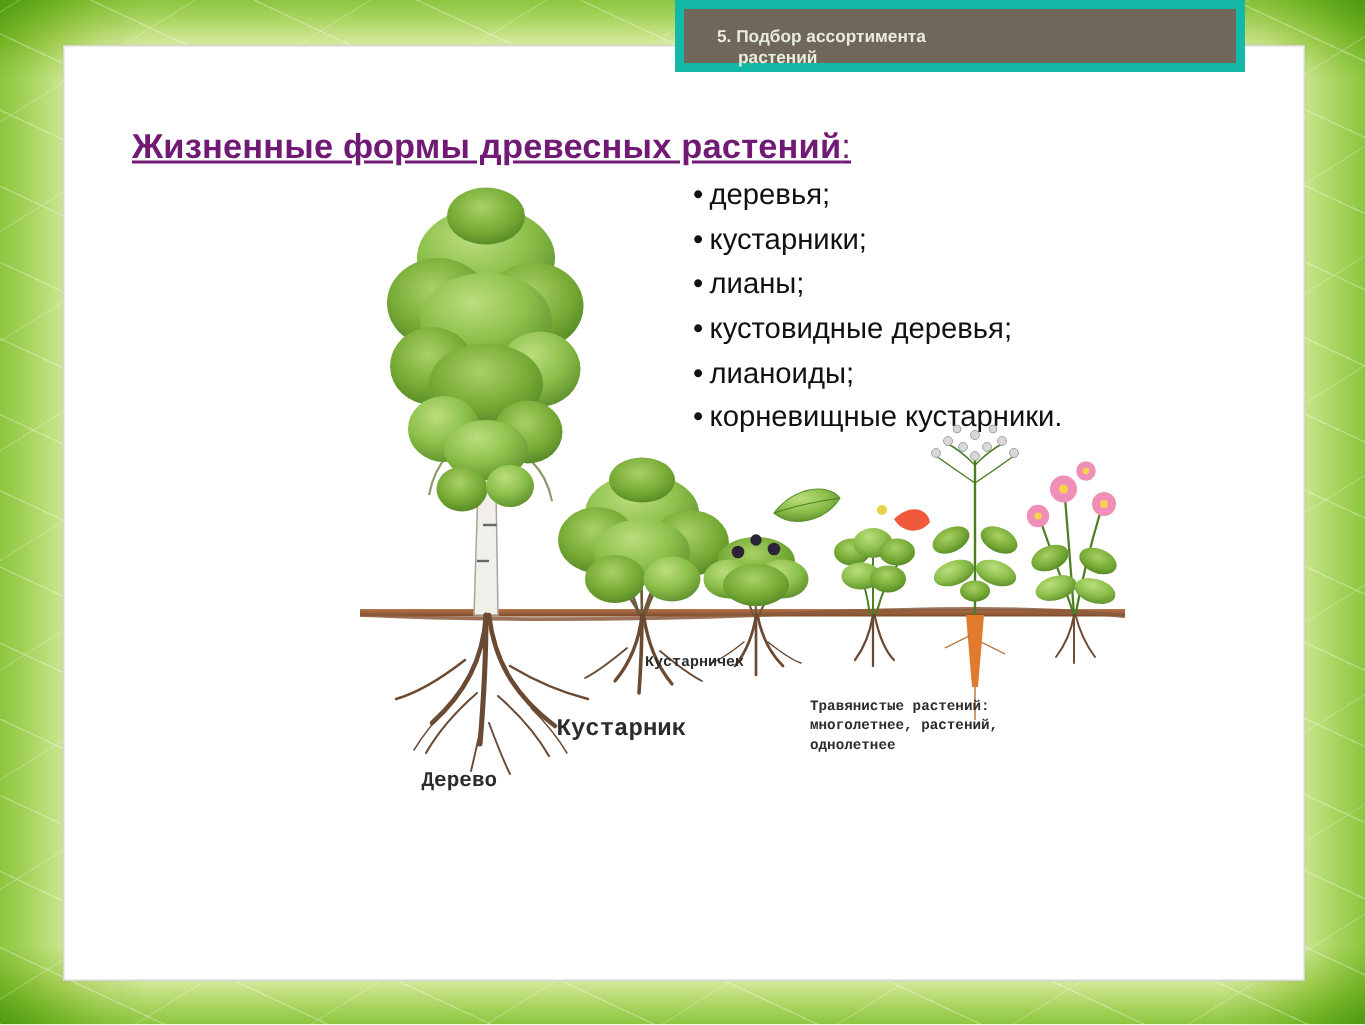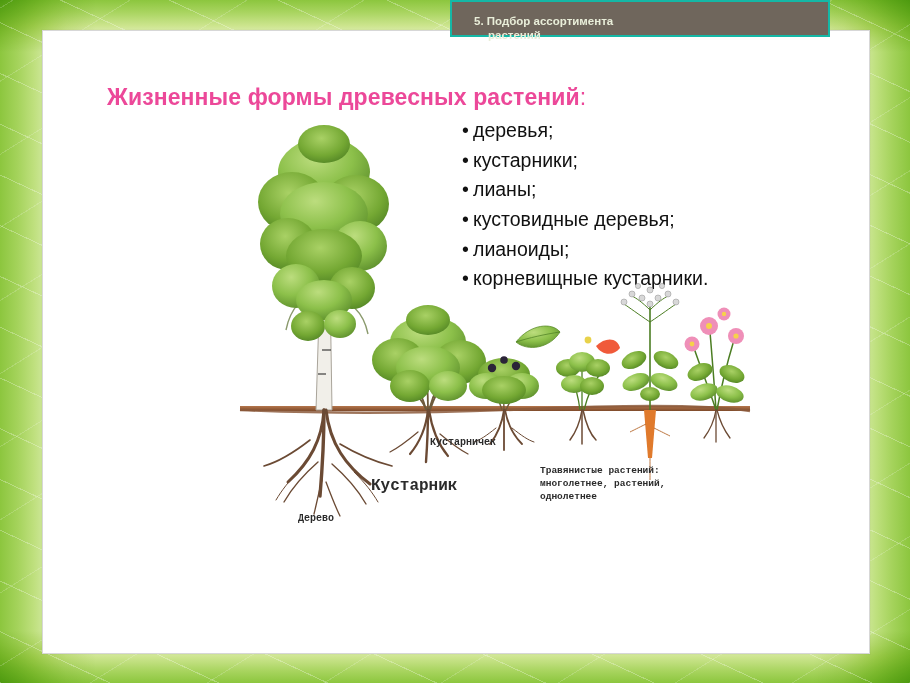--- a/index.html
+++ b/index.html
@@ -69,44 +69,45 @@
     border: 1px solid #d7d7d7;
     box-shadow: 0 0 0 1px rgba(0,0,0,0.02);
   }
 
   
   .header-tag {
     position: absolute;
     left: 450px;
     top: 0px;
     width: 380px;
-    height: 37px;
+    height: 48px;
     background: #6f665c;
-    border: 2px solid #14b8a6;
+    border: 6px solid #14b8a6;
     box-sizing: border-box;
     color: #e9eed9;
     font-size: 11.5px;
     font-weight: bold;
     line-height: 1.25;
     padding: 12px 16px 0 22px;
     box-sizing: border-box;
   }
   .header-tag .num { white-space: nowrap; }
   .header-tag .ln2 { padding-left: 14px; }
 
   
   .title {
     position: absolute;
-    left: 107px;
+    left: 88px;
     top: 84px;
     font-size: 23px;
     font-weight: bold;
-    color: #ec4899;
+    color: #701a75;
     letter-spacing: 0.1px;
     white-space: nowrap;
+    text-decoration: underline;
   }
   .title .colon { font-weight: normal; }
 
   
   .bullets {
     position: absolute;
     left: 462px;
     top: 116px;
     width: 400px;
   }
@@ -406,21 +407,21 @@
         <g stroke="#6b4a34" fill="none" stroke-linecap="round">
           <path d="M486 300 C 484 312 480 320 474 328" stroke-width="1.3"></path>
           <path d="M487 300 C 490 312 494 320 500 328" stroke-width="1.3"></path>
           <path d="M486 300 C 486 314 486 324 486 332" stroke-width="1.3"></path>
         </g>
       </g>
     </svg>
 
     <div class="ground-label" style="left:200px; top:327px; font-size:10px;">Кустарничек</div>
     <div class="ground-label" style="left:141px; top:367px; font-size:16px;">Кустарник</div>
-    <div class="ground-label" style="left:51px; top:403px; font-size:10px;margin-left:17px;">Дерево</div>
+    <div class="ground-label" style="left:51px; top:403px; font-size:14px;">Дерево</div>
     <div class="ground-label" style="left:310px; top:355px; font-size:9.5px; line-height:1.35; font-weight:bold;">
       <div>Травянистые растений:</div>
       <div>многолетнее, растений,</div>
       <div>однолетнее</div>
     </div>
   </div>
 
 </div>
 
 </body></html>

